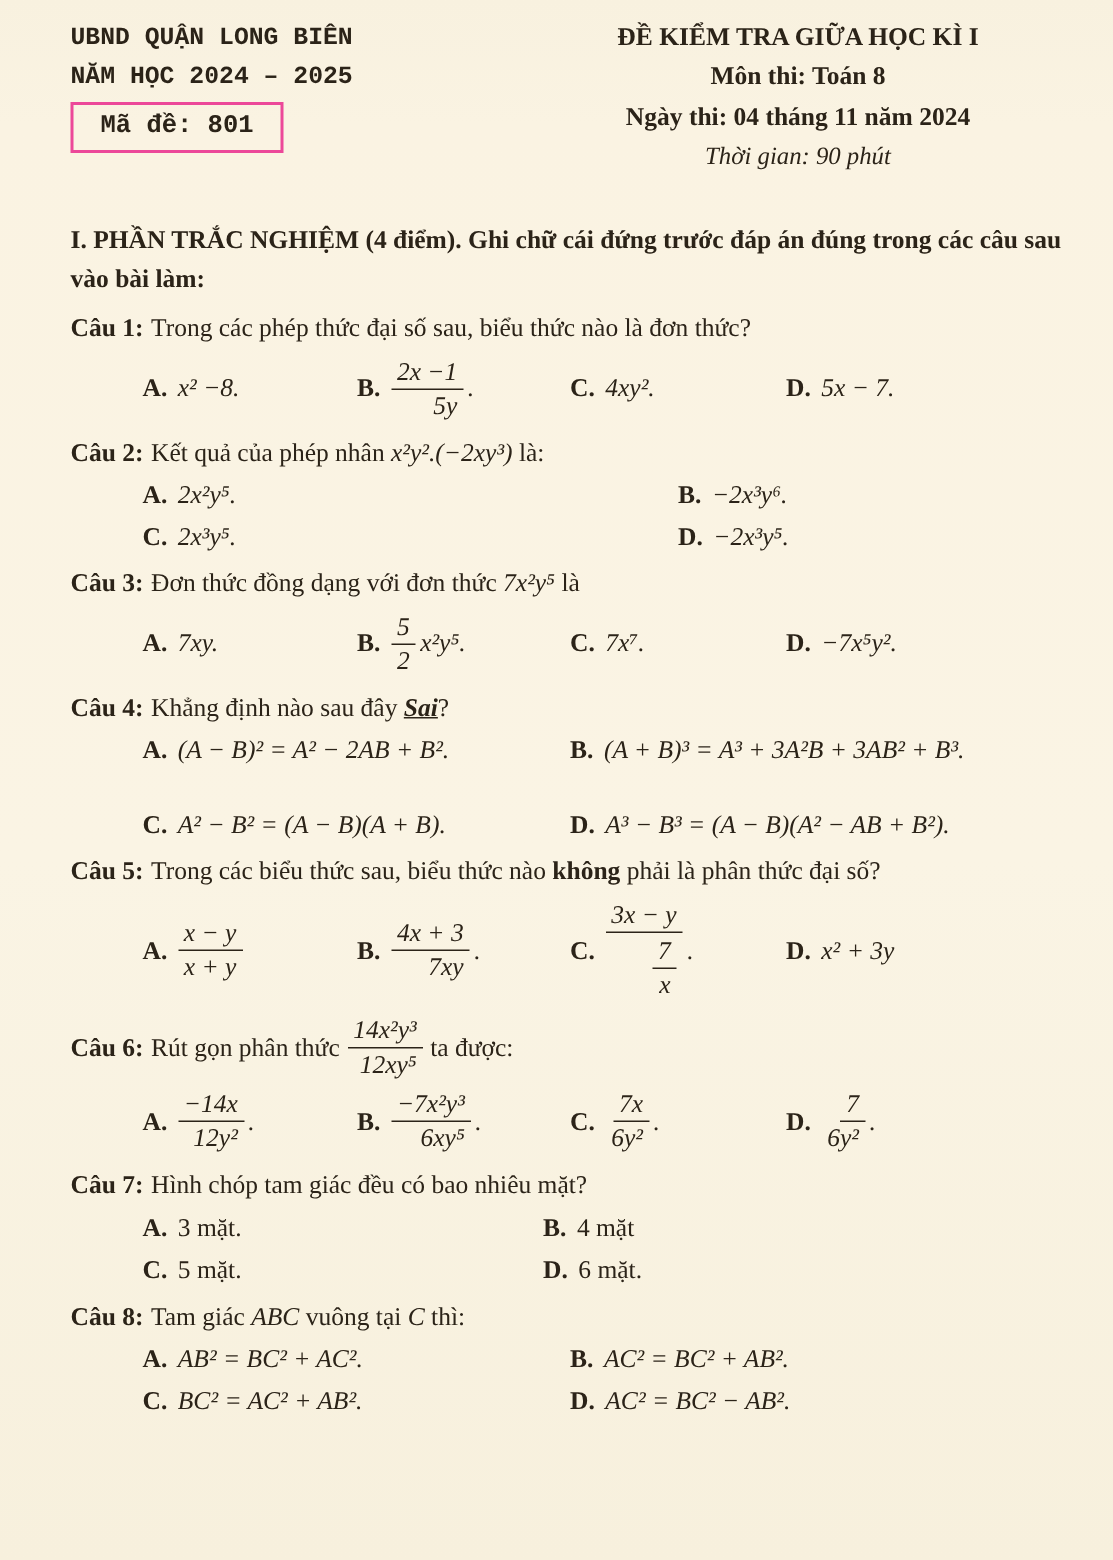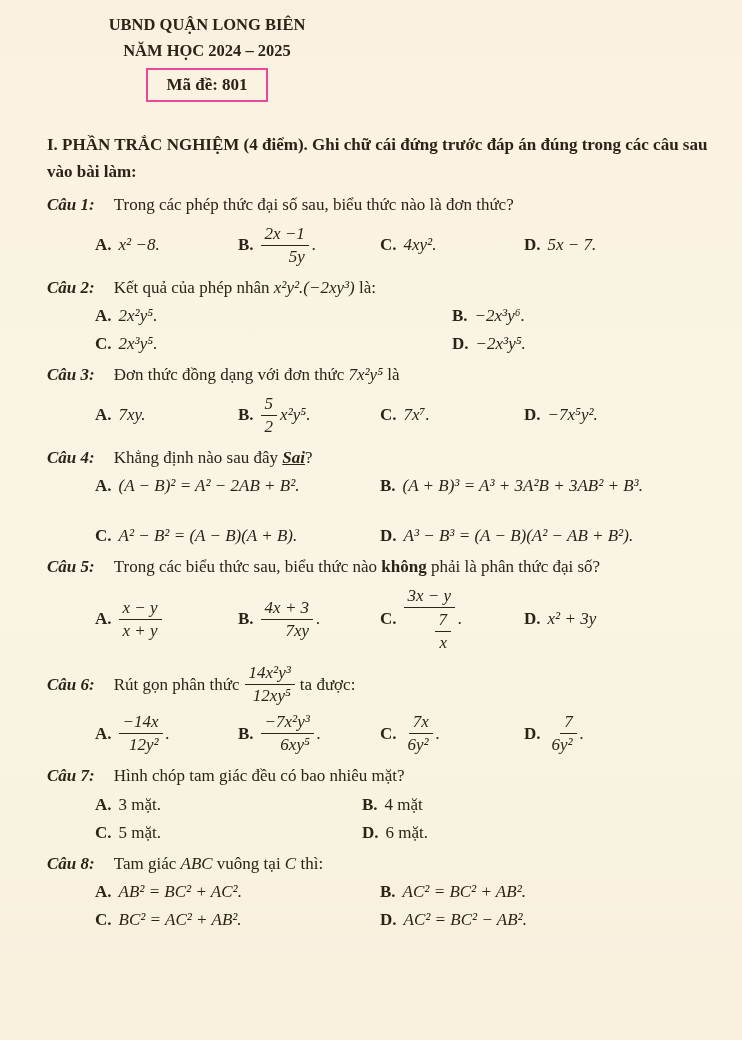--- a/index.html
+++ b/index.html
@@ -9,35 +9,35 @@
     background-image:linear-gradient(180deg,#f8f1df 0%,#faf3e2 8%,#faf4e4 55%,#f7f0dd 100%);
     color:#2b2318;
     font-family:"Liberation Serif","DejaVu Serif",serif;
     font-size:17px;
     -webkit-font-smoothing:antialiased;
   }
   .page{padding:12px 30px 0 47px;}
 
   
   .header{display:flex;margin-bottom:30px;}
-  .h-left{width:320px;text-align:center;font-weight:bold;font-size:16.5px;line-height:1.55;}
+  .h-left{width:320px;text-align:left;font-weight:bold;font-size:16.5px;line-height:1.55;font-family:Liberation Mono, monospace;}
   .h-right{width:330px;text-align:center;font-weight:bold;font-size:17px;line-height:1.55;}
   .code-box{
     display:inline-block;margin-top:5px;padding:2px 18px;
     border:2px solid #ec4899;font-size:17px;font-weight:bold;
   }
   .h-duration{font-weight:normal;font-style:italic;font-size:16.5px;}
 
   
   .section-heading{font-weight:bold;font-size:17px;line-height:1.55;margin:0 0 4px 0;}
 
   
   .qline{margin:7px 0 2px 0;line-height:1.5;}
   .qline-flex{display:flex;align-items:center;margin:10px 0 4px 0;}
-  .qlabel{font-weight:bold;margin-right:19px;font-style:italic;}
+  .qlabel{font-weight:bold;margin-right:5px;}
   .m{font-style:italic;font-family:"Liberation Serif","DejaVu Serif",serif;}
   .sai{font-weight:bold;font-style:italic;text-decoration:underline;}
   .bold-word{font-weight:bold;}
 
   .row{display:flex;align-items:center;margin:6px 0 8px 0;}
   .opt{display:flex;align-items:center;}
   .olabel{font-weight:bold;margin-right:7px;}
   
   .row4 .opt:nth-child(1){margin-left:48px;width:143px;}
   .row4 .opt:nth-child(2){width:142px;}
@@ -61,20 +61,26 @@
 <body>
 
 <div class="page">
 
   <div class="header">
     <div class="h-left">
       <div>UBND QUẬN LONG BIÊN</div>
       <div>NĂM HỌC 2024 – 2025</div>
       <div class="code-box">Mã đề: 801</div>
     </div>
+    <div class="h-right">
+      <div>ĐỀ KIỂM TRA GIỮA HỌC KÌ I</div>
+      <div>Môn thi:  Toán 8</div>
+      <div>Ngày thi: 04 tháng 11 năm 2024</div>
+      <div class="h-duration">Thời gian: 90 phút</div>
+    </div>
   </div>
 
   <p class="section-heading">I. PHẦN TRẮC NGHIỆM (4 điểm). Ghi chữ cái đứng trước đáp án đúng trong các câu sau vào bài làm:</p>
 
   <div>
     <p class="qline"><b class="qlabel">Câu 1:</b><span>Trong các phép thức đại số sau, biểu thức nào là đơn thức?</span></p>
     <div class="row row4">
       <div class="opt">
           <b class="olabel">A.</b>
           <span class="m">x² −8.</span>

